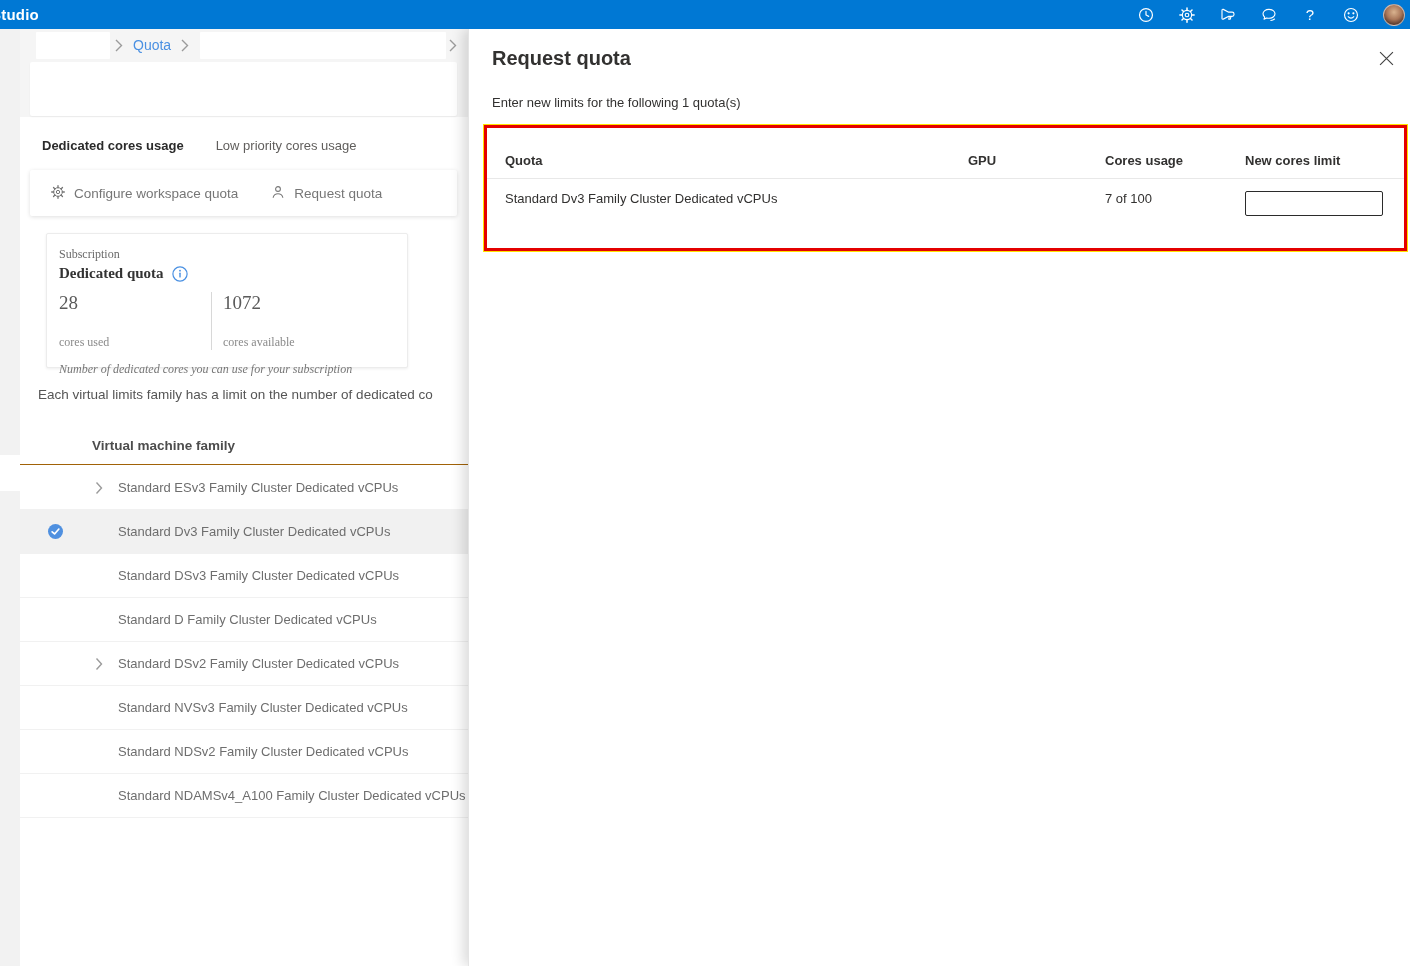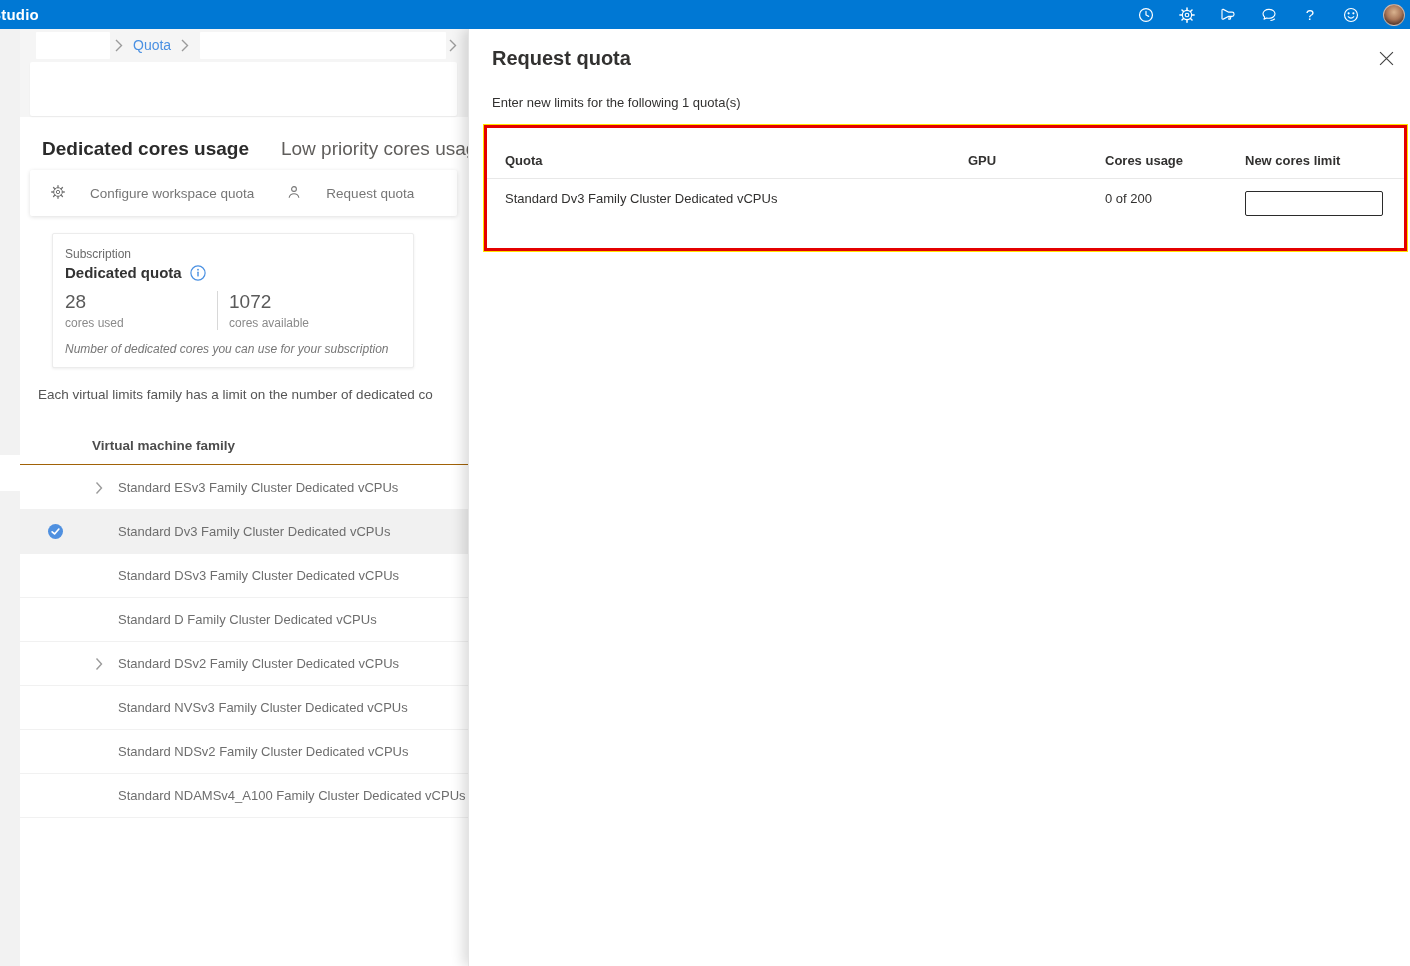--- a/index.html
+++ b/index.html
@@ -30,43 +30,43 @@
   .bc-box1 { left:16px; width:74px; }
   .bc-box2 { left:180px; width:246px; }
   .bc-chev { position:absolute; top:9px; width:9px; height:15px; }
   .bc-chev svg { width:9px; height:15px; display:block; }
   .bc-chev1 { left:94px; } .bc-chev2 { left:160px; } .bc-chev-end { left:428px; }
   .bc-link { position:absolute; left:113px; top:8px; font-size:14px; color:#4a90e2; text-decoration:none; cursor:pointer; }
   .header-box { position:absolute; top:33px; left:10px; width:427px; height:54px; background:#fff;
                 box-shadow:0 1px 2px rgba(0,0,0,.05); border-radius:2px; }
 
   .tabs { position:absolute; top:109px; left:22px; display:flex; gap:32px; }
-  .tab { font-size:19px; color:#605e5c; padding-bottom:26px; position:relative; cursor:pointer; white-space:nowrap; }
+  .tab { font-size:13px; color:#605e5c; padding-bottom:26px; position:relative; cursor:pointer; white-space:nowrap; }
   .tab.active { color:#2b2b2b; font-weight:700; }
   .tab.active::after { content:""; position:absolute; left:0; right:0; bottom:0; height:3px; background:#4a90e2; border-radius:2px; }
 
   .toolbar-card { position:absolute; top:141px; left:10px; width:427px; height:46px; background:#fff;
                   border-radius:2px; box-shadow:0 1px 4px rgba(0,0,0,.13);
                   display:flex; align-items:center; padding-left:20px; gap:32px; }
-  .tool-btn { display:flex; align-items:center; gap:24px; color:#767676; font-size:13.5px;
+  .tool-btn { display:flex; align-items:center; gap:8px; color:#767676; font-size:13.5px;
               background:none; border:none; font-family:inherit; cursor:pointer; white-space:nowrap; }
   .tool-btn svg { width:16px; height:16px; }
 
-  .sub-card { position:absolute; top:204px; left:32px; width:362px; height:135px; background:#fff;
+  .sub-card { position:absolute; top:204px; left:26px; width:362px; height:135px; background:#fff;
               border:1px solid #ececec; border-radius:2px; box-shadow:0 1px 3px rgba(0,0,0,.07);
-              padding:13px 12px; }
+              padding:13px 12px;font-family:Liberation Serif, serif; }
   .sub-eyebrow { font-size:12px; color:#6a6a6a; }
   .sub-title-row { display:flex; align-items:center; gap:8px; margin-top:3px; }
   .sub-title { font-size:15px; font-weight:700; color:#333;text-align:right; }
   .info-icon { width:16px; height:16px; display:flex; cursor:pointer; }
   .stats { display:flex; margin-top:10px; }
   .stat1 { width:152px; }
   .stat-divider { width:1px; background:#d8d8d8; margin-right:11px; }
   .stat-value { font-size:19px; color:#5a5a5a; }
-  .stat-label { font-size:12px; color:#8a8a8a; margin-top:3px; }
+  .stat-label { font-size:12px; color:#8a8a8a; margin-top:21px; }
   .sub-note { margin-top:12px; font-size:12px; font-style:italic; color:#767676; white-space:nowrap; }
 
   .desc { position:absolute; top:358px; left:18px; width:560px; font-size:13.5px; color:#555; white-space:nowrap; }
 
   .vm-header-row { position:absolute; top:397px; left:0; width:100%; height:39px;
                    border-bottom:1px solid #a16207; display:flex; align-items:center; }
   .vm-header-label { margin-left:72px; font-size:13.5px; font-weight:700; color:#4d4d4d; }
   .vm-rows { position:absolute; top:437px; left:0; width:100%; }
   .vm-row { height:44px; border-bottom:1px solid #f1f1f1; display:flex; align-items:center; position:relative; cursor:pointer; }
   .vm-row.selected { background:#f1f1f1; }
@@ -311,20 +311,20 @@
     <div class="quota-box">
       <div class="q-grid q-head">
         <span>Quota</span>
         <span>GPU</span>
         <span>Cores usage</span>
         <span>New cores limit</span>
       </div>
       <div class="q-grid q-row">
         <span class="q-cell">Standard Dv3 Family Cluster Dedicated vCPUs</span>
         <span class="q-cell"></span>
-        <span class="q-cell">0 of 200</span>
+        <span class="q-cell">7 of 100</span>
         <span>
           <input class="limit-input" type="text" value="" style="">
         </span>
       </div>
     </div>
   </aside>
 </div>
 
 </body></html>

